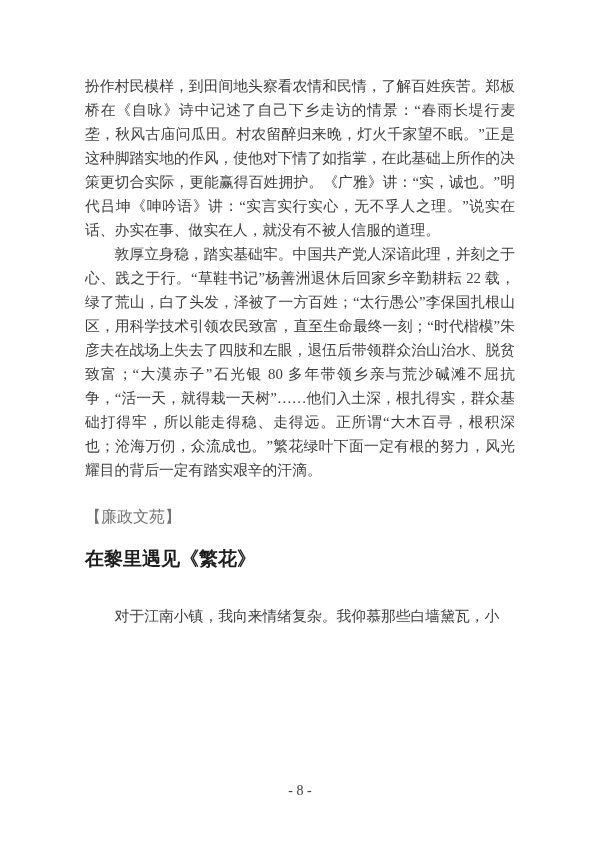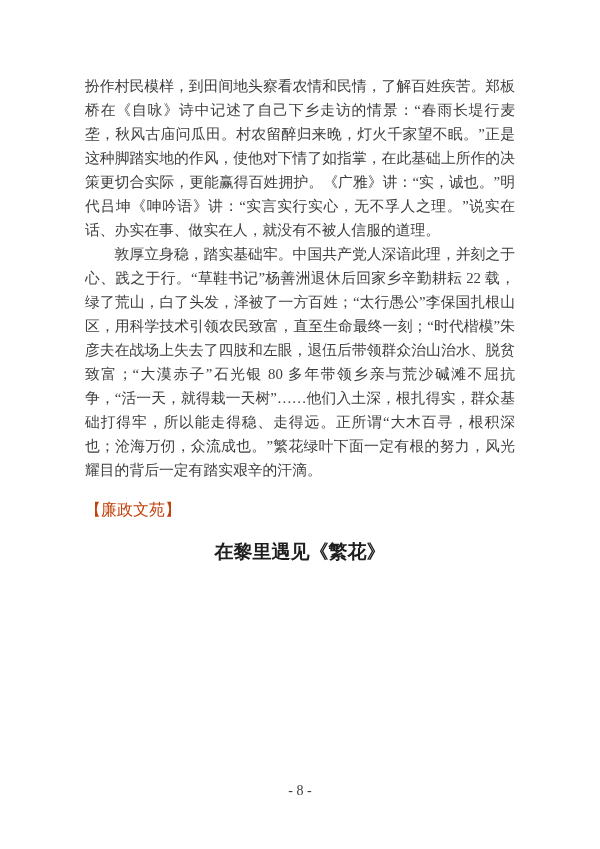--- a/index.html
+++ b/index.html
@@ -26,31 +26,31 @@
     font-size: 14.8px;
     line-height: 24px;
     text-align: justify;
     color: #3d3d3d;
     letter-spacing: 0;
   }
   p.indent {
     text-indent: 2em;
   }
   .section-label {
-    margin-top: 18px;
+    margin-top: 25px;
     font-size: 16px;
     line-height: 20px;
-    color: #c2410c;
+    color: #737373;
   }
   .article-title {
     margin: 19px 0 0 0;
     font-size: 19px;
     line-height: 26px;
     font-weight: bold;
-    text-align: center;
+    text-align: left;
     color: #1e1e1e;
   }
   p.article-lead {
     margin-top: 32px;
   }
   .footer {
     position: absolute;
     top: 783px;
     left: 0;
     width: 100%;
@@ -61,15 +61,16 @@
 </style>
 </head>
 <body>
 
 <div class="page">
   <div class="content">
     <p class="body">扮作村民模样，到田间地头察看农情和民情，了解百姓疾苦。郑板桥在《自咏》诗中记述了自己下乡走访的情景：“春雨长堤行麦垄，秋风古庙问瓜田。村农留醉归来晚，灯火千家望不眠。”正是这种脚踏实地的作风，使他对下情了如指掌，在此基础上所作的决策更切合实际，更能赢得百姓拥护。《广雅》讲：“实，诚也。”明代吕坤《呻吟语》讲：“实言实行实心，无不孚人之理。”说实在话、办实在事、做实在人，就没有不被人信服的道理。</p>
     <p class="body indent">敦厚立身稳，踏实基础牢。中国共产党人深谙此理，并刻之于心、践之于行。“草鞋书记”杨善洲退休后回家乡辛勤耕耘 22 载，绿了荒山，白了头发，泽被了一方百姓；“太行愚公”李保国扎根山区，用科学技术引领农民致富，直至生命最终一刻；“时代楷模”朱彦夫在战场上失去了四肢和左眼，退伍后带领群众治山治水、脱贫致富；“大漠赤子”石光银 80 多年带领乡亲与荒沙碱滩不屈抗争，“活一天，就得栽一天树”……他们入土深，根扎得实，群众基础打得牢，所以能走得稳、走得远。正所谓“大木百寻，根积深也；沧海万仞，众流成也。”繁花绿叶下面一定有根的努力，风光耀目的背后一定有踏实艰辛的汗滴。</p>
     <div class="section-label">【廉政文苑】</div>
     <h1 class="article-title">在黎里遇见《繁花》</h1>
+    <p class="body indent article-lead">对于江南小镇，我向来情绪复杂。我仰慕那些白墙黛瓦，小</p>
   </div>
   <div class="footer">- 8 -</div>
 </div>
 
 </body></html>

